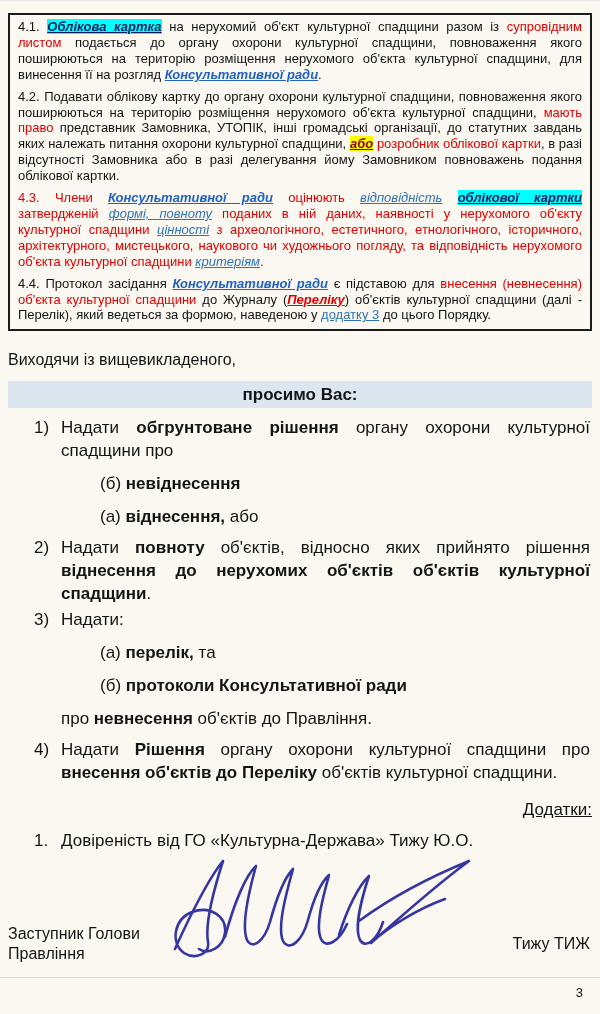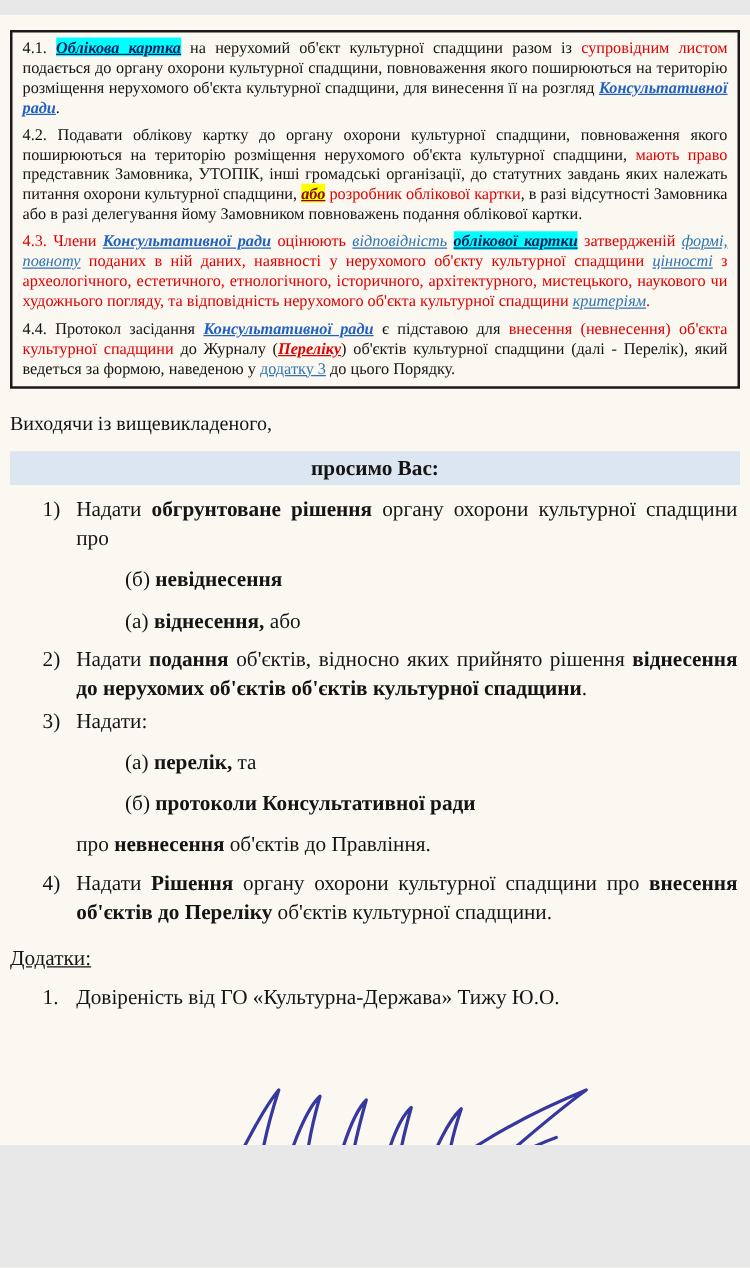--- a/index.html
+++ b/index.html
@@ -1,23 +1,23 @@
 <!DOCTYPE html>
 <html lang="uk" style="--red: #e00000; --linkblue: #2161c1; --termblue: #2e74b5; --navy: #002060; --maroon: #8b0000; --cyanhl: #00ffff; --yellowhl: #ffff00; --bannerbg: #dce6f1; --paper: #fbf8f1; --ink: #26269a; --border: #1a1a1a; --footline: #f0d9d9;"><head>
 <meta charset="utf-8">
 <style>
   :root{
     --red:#e00000; --linkblue:#2161c1; --termblue:#2e74b5; --navy:#002060;
     --maroon:#8b0000; --cyanhl:#00ffff; --yellowhl:#ffff00; --bannerbg:#dce6f1;
     --paper:#fbf8f1; --ink:#26269a; --border:#1a1a1a; --footline:#f0d9d9;
   }
   html,body{margin:0;padding:0;background:#e8e8e8;}
-  .page{position:relative;width:600px;height:904px;margin:12px auto;box-sizing:border-box;
+  .page{position:relative;width:600px;height:1014px;margin:1px auto;box-sizing:border-box;
         background:var(--paper);color:#141414;padding:12px 8px 0;
-        font-family:Liberation Serif, serif;overflow:hidden;}
+        font-family:Liberation Sans, sans-serif;overflow:hidden;}
   
   .lawbox{border:2px solid var(--border);padding:4px 8px 6px;font-size:13px;
           line-height:15.9px;text-align:justify;background:var(--paper);}
   .lawbox p{margin:0 0 6px;}
   .lawbox p:last-child{margin-bottom:0;}
   
   .r{color:var(--red);}
   .bd{font-weight:700;}
   .lb{color:var(--linkblue);font-weight:700;font-style:italic;text-decoration:underline;}
   .tb{color:var(--termblue);font-style:italic;text-decoration:underline;}
@@ -29,21 +29,21 @@
   .intro{margin:18px 0 0;font-size:16px;line-height:21px;}
   .banner{margin-top:11px;background:var(--bannerbg);font-size:17px;font-weight:700;
           text-align:center;padding:2px 0;line-height:23px;}
   .req{font-size:17px;line-height:23px;}
   .li{display:flex;margin-top:8px;}
   .li.tight{margin-top:3px;}
   .li .mk{flex:0 0 27px;margin-left:26px;}
   .li .tx{flex:1;text-align:justify;padding-right:2px;}
   .sub{margin:10px 0 0 92px;}
   .cont{margin:10px 0 0 53px;text-align:justify;padding-right:2px;}
-  .attach-h{margin-top:14px;font-size:17px;line-height:23px;text-decoration:underline;}
+  .attach-h{margin-top:14px;font-size:17px;line-height:23px;text-decoration:underline;text-align:right;}
   
   .signoff{position:absolute;left:8px;right:10px;top:923px;display:flex;
            justify-content:space-between;align-items:center;font-size:16px;line-height:20px;}
   .sig-svg{position:absolute;left:163px;top:848px;pointer-events:none;}
   .footline{position:absolute;left:0;right:0;top:976px;height:1px;background:var(--footline);}
   .pagenum{position:absolute;right:17px;top:984px;font-size:13px;}
 </style>
 </head>
 <body>
 
@@ -70,21 +70,21 @@
       <span class="tx"><span>Надати </span><span class="bd">обгрунтоване рішення</span><span> органу охорони культурної спадщини про</span></span>
     </div>
 
     <div class="sub"><span>(б) </span><span class="bd">невіднесення</span></div>
 
     <div class="sub"><span>(а) </span><span class="bd">віднесення,</span><span> або</span></div>
 
 
     <div class="li">
       <span class="mk">2)</span>
-      <span class="tx"><span>Надати </span><span class="bd">подання</span><span> об'єктів, відносно яких прийнято рішення </span><span class="bd">віднесення до нерухомих об'єктів об'єктів культурної спадщини</span><span>.</span></span>
+      <span class="tx"><span>Надати </span><span class="bd">повноту</span><span> об'єктів, відносно яких прийнято рішення </span><span class="bd">віднесення до нерухомих об'єктів об'єктів культурної спадщини</span><span>.</span></span>
     </div>
 
     <div class="li tight">
       <span class="mk">3)</span>
       <span class="tx"><span>Надати:</span></span>
     </div>
 
     <div class="sub"><span>(а) </span><span class="bd">перелік,</span><span> та</span></div>
 
     <div class="sub"><span>(б) </span><span class="bd">протоколи Консультативної ради</span></div>

